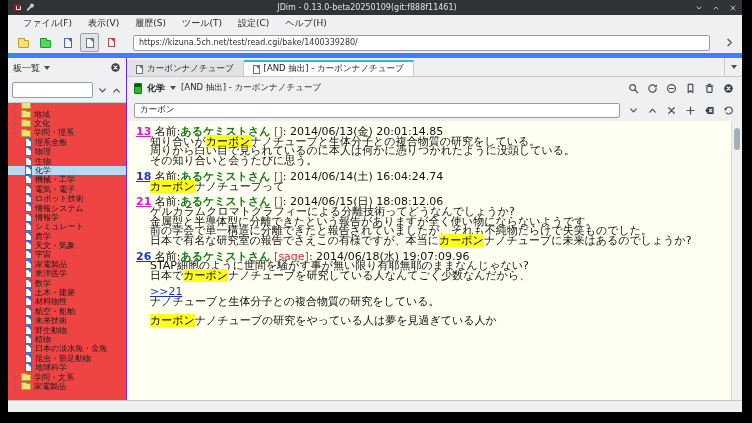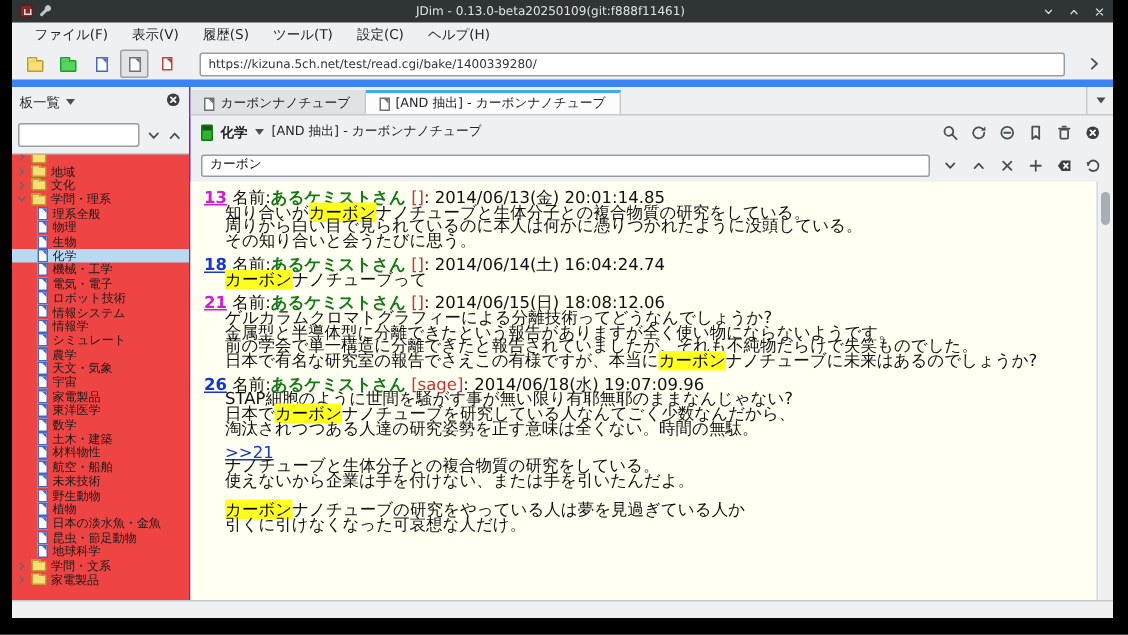--- a/index.html
+++ b/index.html
@@ -516,29 +516,26 @@
               <div class="pline"><span>日本で有名な研究室の報告でさえこの有様ですが、本当に</span><span class="hl">カーボン</span><span>ナノチューブに未来はあるのでしょうか?</span></div>
   </div>
   <div class="post">
     <div class="phead">
       <span class="pnum link">26</span>
       <span>名前:</span><span class="pname">あるケミストさん</span>
       <span class="pmark">[sage]</span><span>: 2014/06/18(水) 19:07:09.96</span>
     </div>
     <div class="pline"><span>STAP細胞のように世間を騒がす事が無い限り有耶無耶のままなんじゃない?</span></div>
               <div class="pline"><span>日本で</span><span class="hl">カーボン</span><span>ナノチューブを研究している人なんてごく少数なんだから、</span></div>
-              <div class="pline"><span>淘汰されつつある人達の研究姿勢を正す意味は全くない。時間の無駄。</span></div>
   </div>
   <div class="post">
     <div class="pline"><span class="reslink">&gt;&gt;21</span></div>
               <div class="pline"><span>ナノチューブと生体分子との複合物質の研究をしている。</span></div>
-              <div class="pline"><span>使えないから企業は手を付けない、または手を引いたんだよ。</span></div>
               <div class="pline">&nbsp;</div>
               <div class="pline"><span class="hl">カーボン</span><span>ナノチューブの研究をやっている人は夢を見過ぎている人か</span></div>
-              <div class="pline"><span>引くに引けなくなった可哀想な人だけ。</span></div>
   </div>
           </div>
         <div class="vscroll">
           <div class="vthumb"></div>
         </div>
       </div>
     </div>
   </div>
 
   <div class="statusbar"></div>

